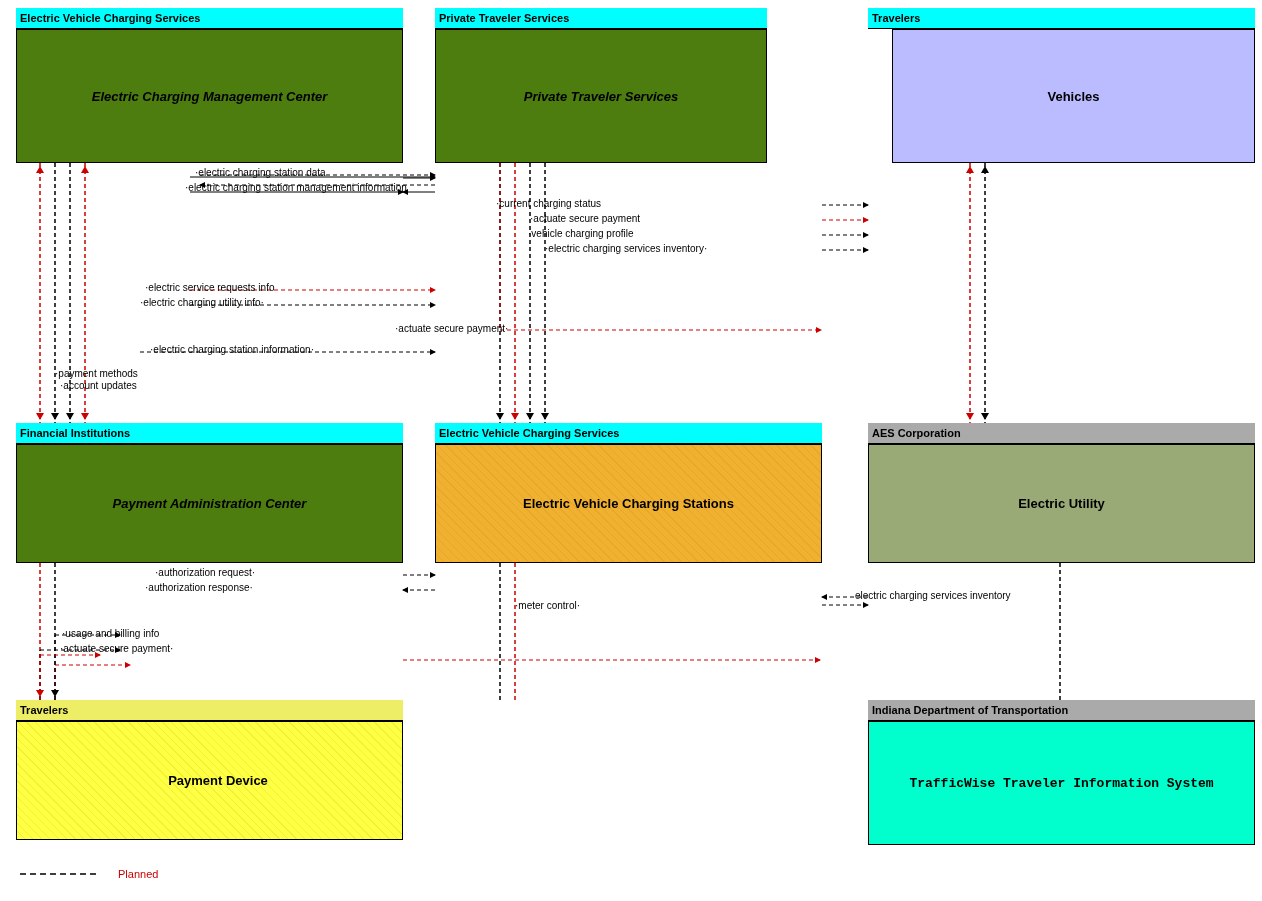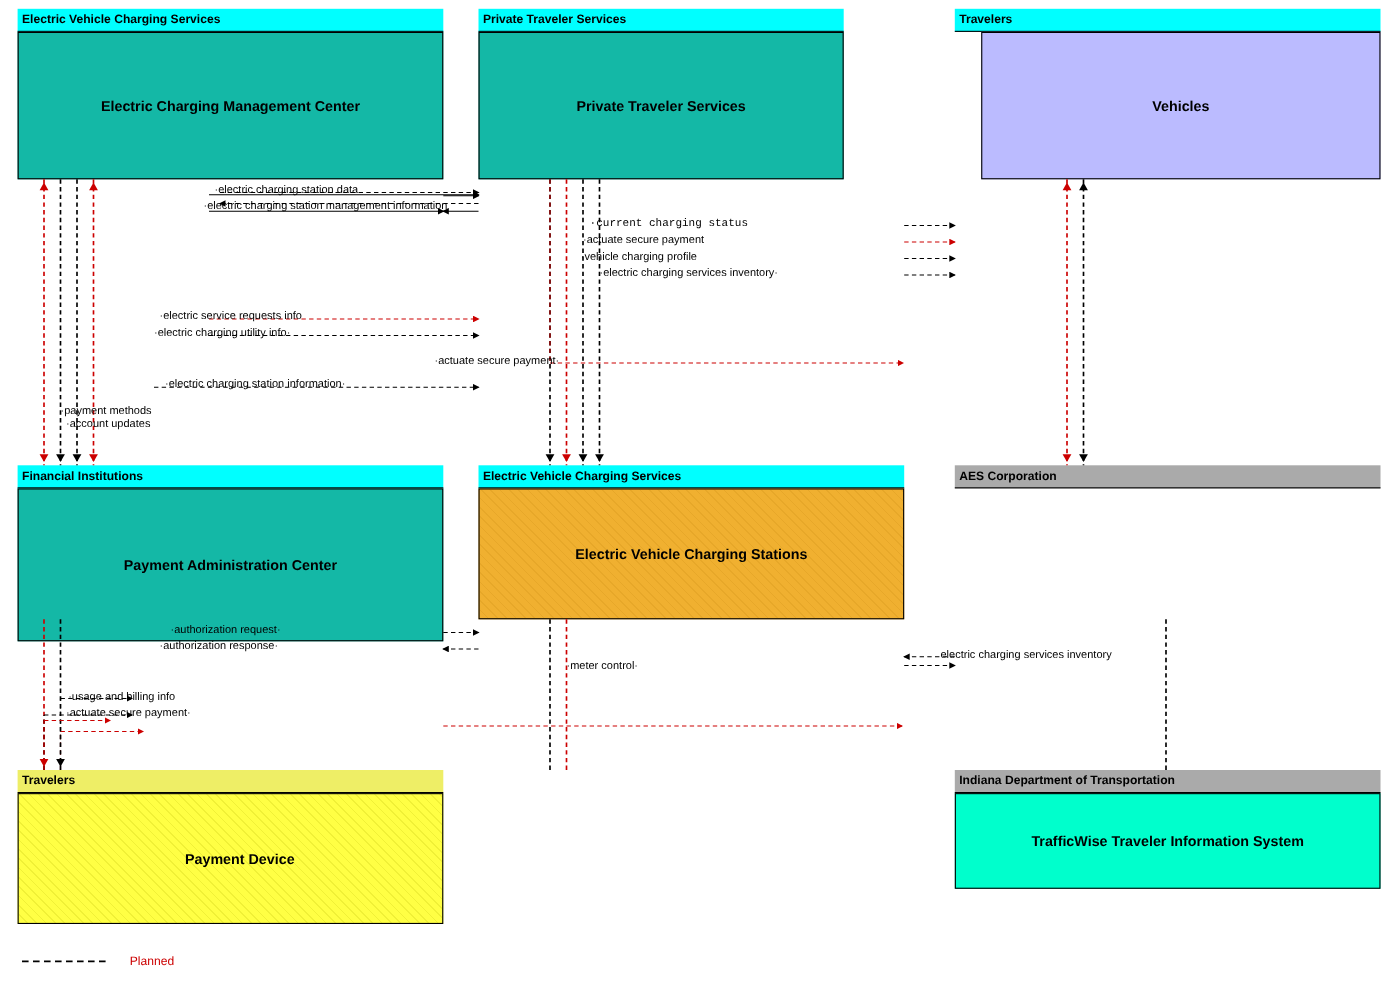--- a/index.html
+++ b/index.html
@@ -34,21 +34,21 @@
       justify-content: center;
       flex: 1;
     }
     .node-wrapper {
       position: absolute;
       display: flex;
       flex-direction: column;
     }
     
     .cyan-node .node-title { background: #00ffff; }
-    .cyan-node .node-body { background: #14b8a6; }
+    .cyan-node .node-body { background: #4d7c0f; font-style: italic; }
 
     svg.arrows {
       position: absolute;
       top: 0; left: 0;
       width: 1262px;
       height: 901px;
       pointer-events: none;
     }
     .label-text {
       position: absolute;
@@ -79,42 +79,43 @@
   <div class="node-wrapper cyan-node" style="left:435px;top:8px;width:332px;height:155px;">
     <div class="node-title">Private Traveler Services</div>
     <div class="node-body" style="height:120px;border:1.5px solid #000;">Private Traveler Services</div>
   </div>
 
   <div class="node-wrapper" style="left:868px;top:8px;width:387px;height:155px;">
     <div class="node-title" style="background:#00ffff;">Travelers</div>
     <div class="node-body" style="height:120px;border:1.5px solid #000;background:#bbbbff;margin-left:24px;">Vehicles</div>
   </div>
 
-  <div class="node-wrapper cyan-node" style="left:16px;top:423px;width:387px;height:160px;">
+  <div class="node-wrapper cyan-node" style="left:16px;top:423px;width:387px;height:140px;">
     <div class="node-title">Financial Institutions</div>
     <div class="node-body" style="height:108px;border:1.5px solid #000;">Payment Administration Center</div>
   </div>
 
   <div class="node-wrapper" style="left:435px;top:423px;width:387px;height:140px;">
     <div class="node-title" style="background:#00ffff;">Electric Vehicle Charging Services</div>
     <div class="node-body" style="height:108px;border:1.5px solid #000;background:#f0b030;background-image:repeating-linear-gradient(45deg,transparent,transparent 5px,rgba(180,120,0,0.15) 5px,rgba(180,120,0,0.15) 6px);">Electric Vehicle Charging Stations</div>
   </div>
 
   <div class="node-wrapper" style="left:868px;top:423px;width:387px;height:140px;">
     <div class="node-title" style="background:#aaaaaa;">AES Corporation</div>
+    <div class="node-body" style="height:108px;border:1.5px solid #000;background:#99aa77;">Electric Utility</div>
   </div>
 
   <div class="node-wrapper" style="left:16px;top:700px;width:387px;height:140px;">
     <div class="node-title" style="background:#eeee66;">Travelers</div>
     <div class="node-body" style="height:108px;border:1.5px solid #000;background:#ffff44;background-image:repeating-linear-gradient(45deg,transparent,transparent 5px,rgba(180,180,0,0.2) 5px,rgba(180,180,0,0.2) 6px);padding-left:21px;">Payment Device</div>
   </div>
 
-  <div class="node-wrapper" style="left:868px;top:700px;width:387px;height:108px;">
+  <div class="node-wrapper" style="left:868px;top:700px;width:387px;height:145px;">
     <div class="node-title" style="background:#aaaaaa;">Indiana Department of Transportation</div>
-    <div class="node-body" style="height:108px;border:1.5px solid #000;background:#00ffcc;">TrafficWise Traveler Information System</div>
+    <div class="node-body" style="height:108px;border:1.5px solid #000;background:#00ffcc;font-family:Liberation Mono, monospace;">TrafficWise Traveler Information System</div>
   </div>
 
   <svg class="arrows">
     <defs>
       <marker id="arr-black" markerWidth="6" markerHeight="6" refX="5" refY="3" orient="auto">
         <path d="M0,0 L6,3 L0,6 Z" fill="#000"></path>
       </marker>
       <marker id="arr-red" markerWidth="6" markerHeight="6" refX="5" refY="3" orient="auto">
         <path d="M0,0 L6,3 L0,6 Z" fill="#cc0000"></path>
       </marker>
@@ -214,21 +215,21 @@
     <polygon points="985,166 981,173 989,173" fill="#000"></polygon>
 
     <line x1="403" y1="660" x2="820" y2="660" stroke="#cc0000" stroke-width="1" stroke-dasharray="4,3" marker-end="url(#arr-red)"></line>
 
   </svg>
 
   <div class="label-text" style="left:195px;top:167px;">·electric charging station data</div>
 
   <div class="label-text" style="left:185px;top:182px;">·electric charging station management information</div>
 
-  <div class="label-text" style="left:536px;top:198px;font-family:Liberation Mono, monospace;">·current charging status</div>
+  <div class="label-text" style="left:496px;top:198px;">·current charging status</div>
 
   <div class="label-text" style="left:530px;top:213px;">·actuate secure payment</div>
 
   <div class="label-text" style="left:528px;top:228px;">·vehicle charging profile</div>
 
   <div class="label-text" style="left:545px;top:243px;">·electric charging services inventory·</div>
 
   <div class="label-text" style="left:145px;top:282px;">·electric service requests info</div>
 
   <div class="label-text" style="left:140px;top:297px;">·electric charging utility info·</div>

